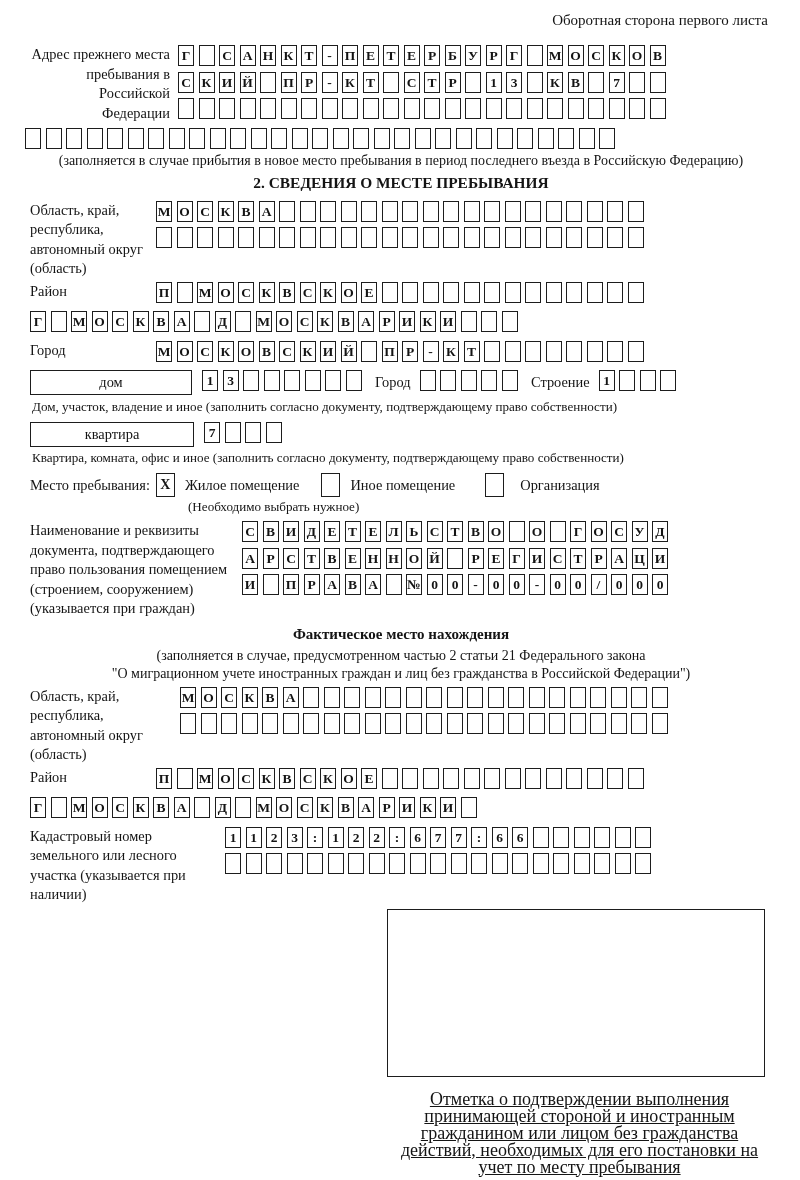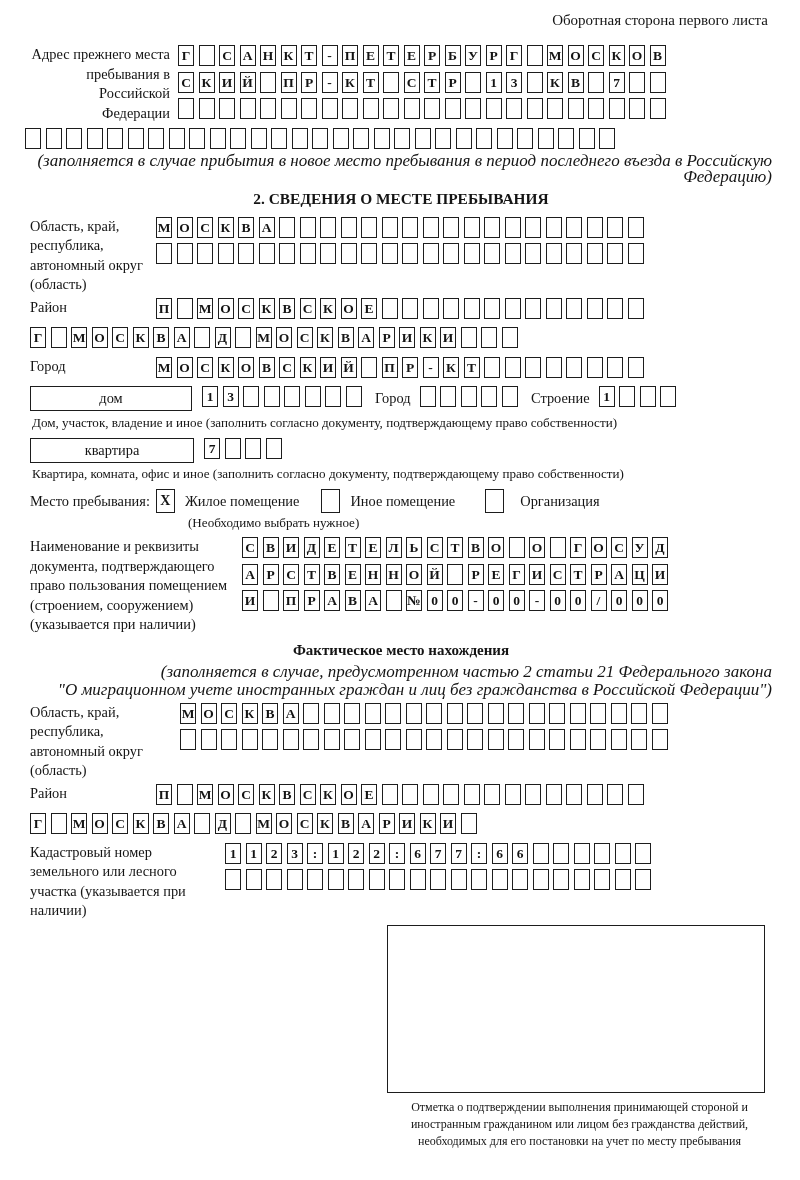--- a/index.html
+++ b/index.html
@@ -24,21 +24,21 @@
 
   .boxrow { display:flex; margin-bottom:5.5px; }
   .cell {
     display:inline-block; width:16px; height:21px; flex-shrink:0;
     border:1.5px solid #1d1d1d; margin-right:4.5px;
     text-align:center; font-size:13.5px; line-height:19px; font-weight:bold;
     overflow:hidden;
   }
   .fullrow { margin:2px 0 4px -5px; }
 
-  .center-note { text-align:right; font-size:17px; line-height:16px; margin:1px 0 5px 0;font-style:italic; }
+  .center-note { text-align:center; font-size:14px; line-height:16px; margin:1px 0 5px 0; }
   .sec-title { text-align:center; font-weight:bold; font-size:15.4px; margin:4px 0 9px 0; }
 
   .wide-input {
     border:1.6px solid #1d1d1d; height:25px; display:flex;
     align-items:center; justify-content:center; font-size:14.4px; flex-shrink:0;
   }
   .inline-lab { font-size:14.4px; line-height:25px; padding:0 9px; white-space:nowrap; }
   .house-row, .apt-row { display:flex; align-items:flex-start; margin:3px 0 2px 0; }
   .caption { font-size:13.1px; line-height:16px; margin:2px 0 7px 2px; }
 
@@ -47,21 +47,21 @@
     display:inline-block; width:19px; height:24px; border:1.6px solid #1d1d1d;
     text-align:center; line-height:22px; font-size:14px; font-weight:bold;
     margin:0 10px 0 10px; flex-shrink:0;
   }
   .stay-note { font-size:13.1px; margin:1px 0 6px 158px; }
 
   .fact-title { text-align:center; font-weight:bold; font-size:15px; margin:7px 0 5px 0; }
 
   .stamp-wrap { margin-left:357px; width:385px; margin-top:4px; }
   .stamp-box { width:378px; height:168px; border:1.7px solid #1d1d1d; }
-  .stamp-caption { text-align:center; font-size:12px; line-height:17px; margin-top:6px; }
+  .stamp-caption { text-align:center; font-size:18px; line-height:17px; margin-top:14px;text-decoration:underline; }
 </style>
 </head>
 <body>
 
 <div>
 
   <div class="top-note">Оборотная сторона первого листа</div>
 
   <div class="frow">
     <div class="flabel w140">Адрес прежнего места пребывания в Российской Федерации</div>
@@ -376,21 +376,21 @@
     <span class="cb" style="margin-left:6px;">X</span>
     <span>Жилое помещение</span>
     <span class="cb" style="margin-left:22px;"></span>
     <span>Иное помещение</span>
     <span class="cb" style="margin-left:30px;margin-right:16px;"></span>
     <span>Организация</span>
   </div>
   <div class="stay-note">(Необходимо выбрать нужное)</div>
 
   <div class="frow">
-    <div class="flabel w205">Наименование и реквизиты документа, подтверждающего право пользования помещением (строением, сооружением) (указывается при наличии)</div>
+    <div class="flabel w205">Наименование и реквизиты документа, подтверждающего право пользования помещением (строением, сооружением) (указывается при граждан)</div>
     <div class="rows">
       <div class="boxrow">
           <span class="cell">С</span>
           <span class="cell">В</span>
           <span class="cell">И</span>
           <span class="cell">Д</span>
           <span class="cell">Е</span>
           <span class="cell">Т</span>
           <span class="cell">Е</span>
           <span class="cell">Л</span>

